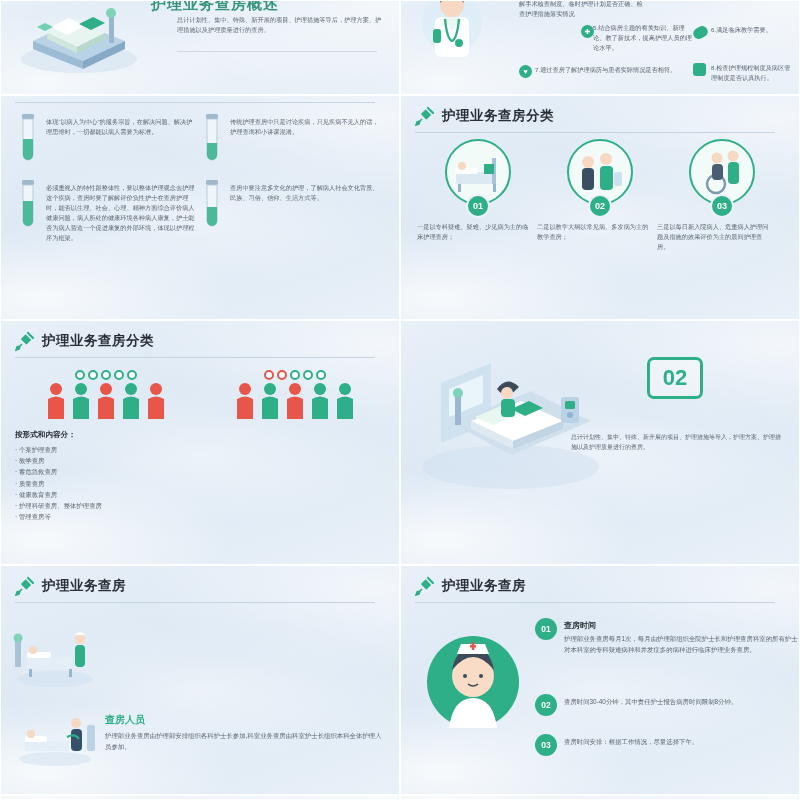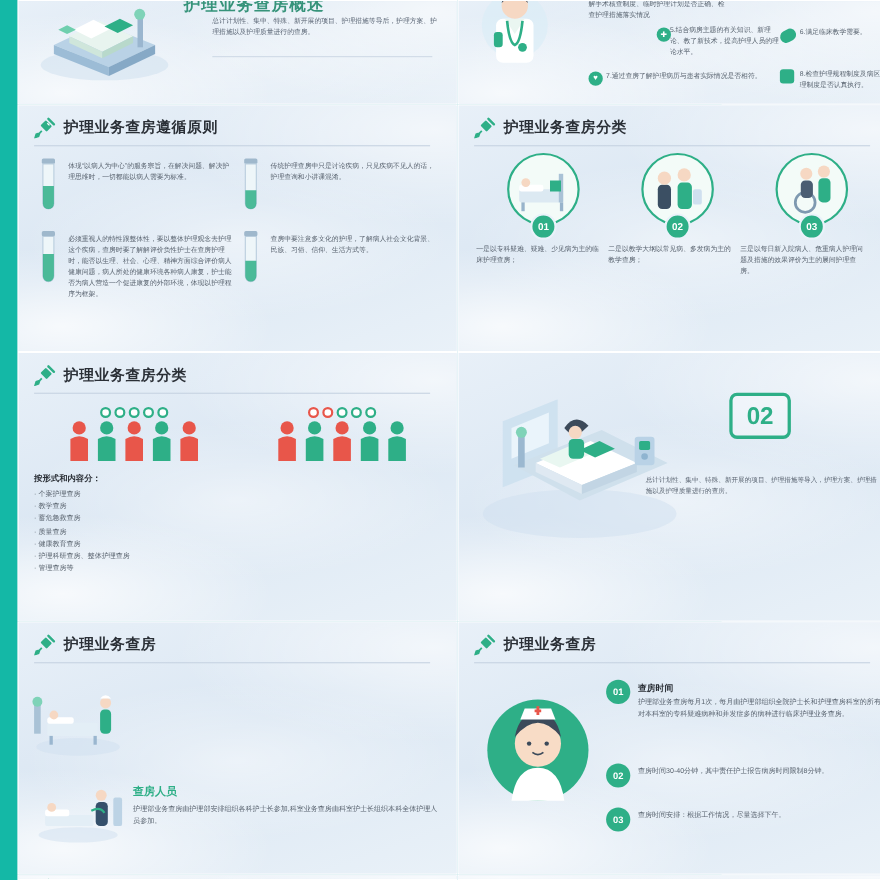--- a/index.html
+++ b/index.html
@@ -8,21 +8,20 @@
     font-family: "Liberation Sans", sans-serif;
     background: #eef3f9;
     overflow: hidden;
   }
   .deck {
     width:656px; height:800px;
     display:grid;
     grid-template-columns: 400px 400px;
     grid-template-rows: 95px 225px 245px 230px 5px;
     background:#14b8a6;
-    padding-left:16px;
   }
   .slide {
     position:relative;
     overflow:hidden;
     background: #dfe9f4;
     border: 1px solid #ffffff;
   }
   
   .slide::before{
     content:"";
@@ -209,29 +208,20 @@
     <div class="circ" style="left:180px; top:24px;">✚</div>
     <div class="txtblk" style="left:310px; top:24px; width:82px;">6.满足临床教学需要。</div>
     <div class="pill" style="left:292px; top:26px;"></div>
     <div class="circ" style="left:118px; top:64px;">♥</div>
     <div class="txtblk" style="left:134px; top:64px; width:150px;">7.通过查房了解护理病历与患者实际情况是否相符。</div>
     <div class="clip" style="left:292px; top:62px;"></div>
     <div class="txtblk" style="left:310px; top:62px; width:84px;">8.检查护理规程制度及病区管理制度是否认真执行。</div>
   </div>
 
   <div class="slide s3">
-    <div class="title-row">
-      <svg class="syringe" viewBox="0 0 20 20">
-        <path d="M3 17 L7 13 M5 15 L4 18 L1 19 L2 16Z" stroke="#2eaf87" stroke-width="1.6" fill="#2eaf87"></path>
-        <rect x="7" y="5" width="8" height="7" rx="1" transform="rotate(45 11 8.5)" fill="#2eaf87"></rect>
-        <path d="M13 2 L18 7" stroke="#2eaf87" stroke-width="2.2" stroke-linecap="round"></path>
-        <path d="M12 6 L14 8" stroke="#ffffff" stroke-width="1.2"></path>
-      </svg>
-      <h2>护理业务查房遵循原则</h2>
-    </div>
     <div class="title-underline"></div>
 
     <div class="tube-grid">
       <div class="tube-item">
         <svg class="tube" viewBox="0 0 22 52">
           <rect x="5" y="1" width="12" height="5" rx="1.5" fill="#9fb8cc"></rect>
           <path d="M6 6 h10 v36 a5 5 0 0 1 -10 0 Z" fill="#eef6f9" stroke="#b9cddd" stroke-width="1"></path>
           <path d="M6 26 h10 v16 a5 5 0 0 1 -10 0 Z" fill="#2eaf87" opacity=".85"></path>
         </svg>
         <div class="tube-text">体现“以病人为中心”的服务宗旨，在解决问题、解决护理思维时，一切都能以病人需要为标准。</div>

